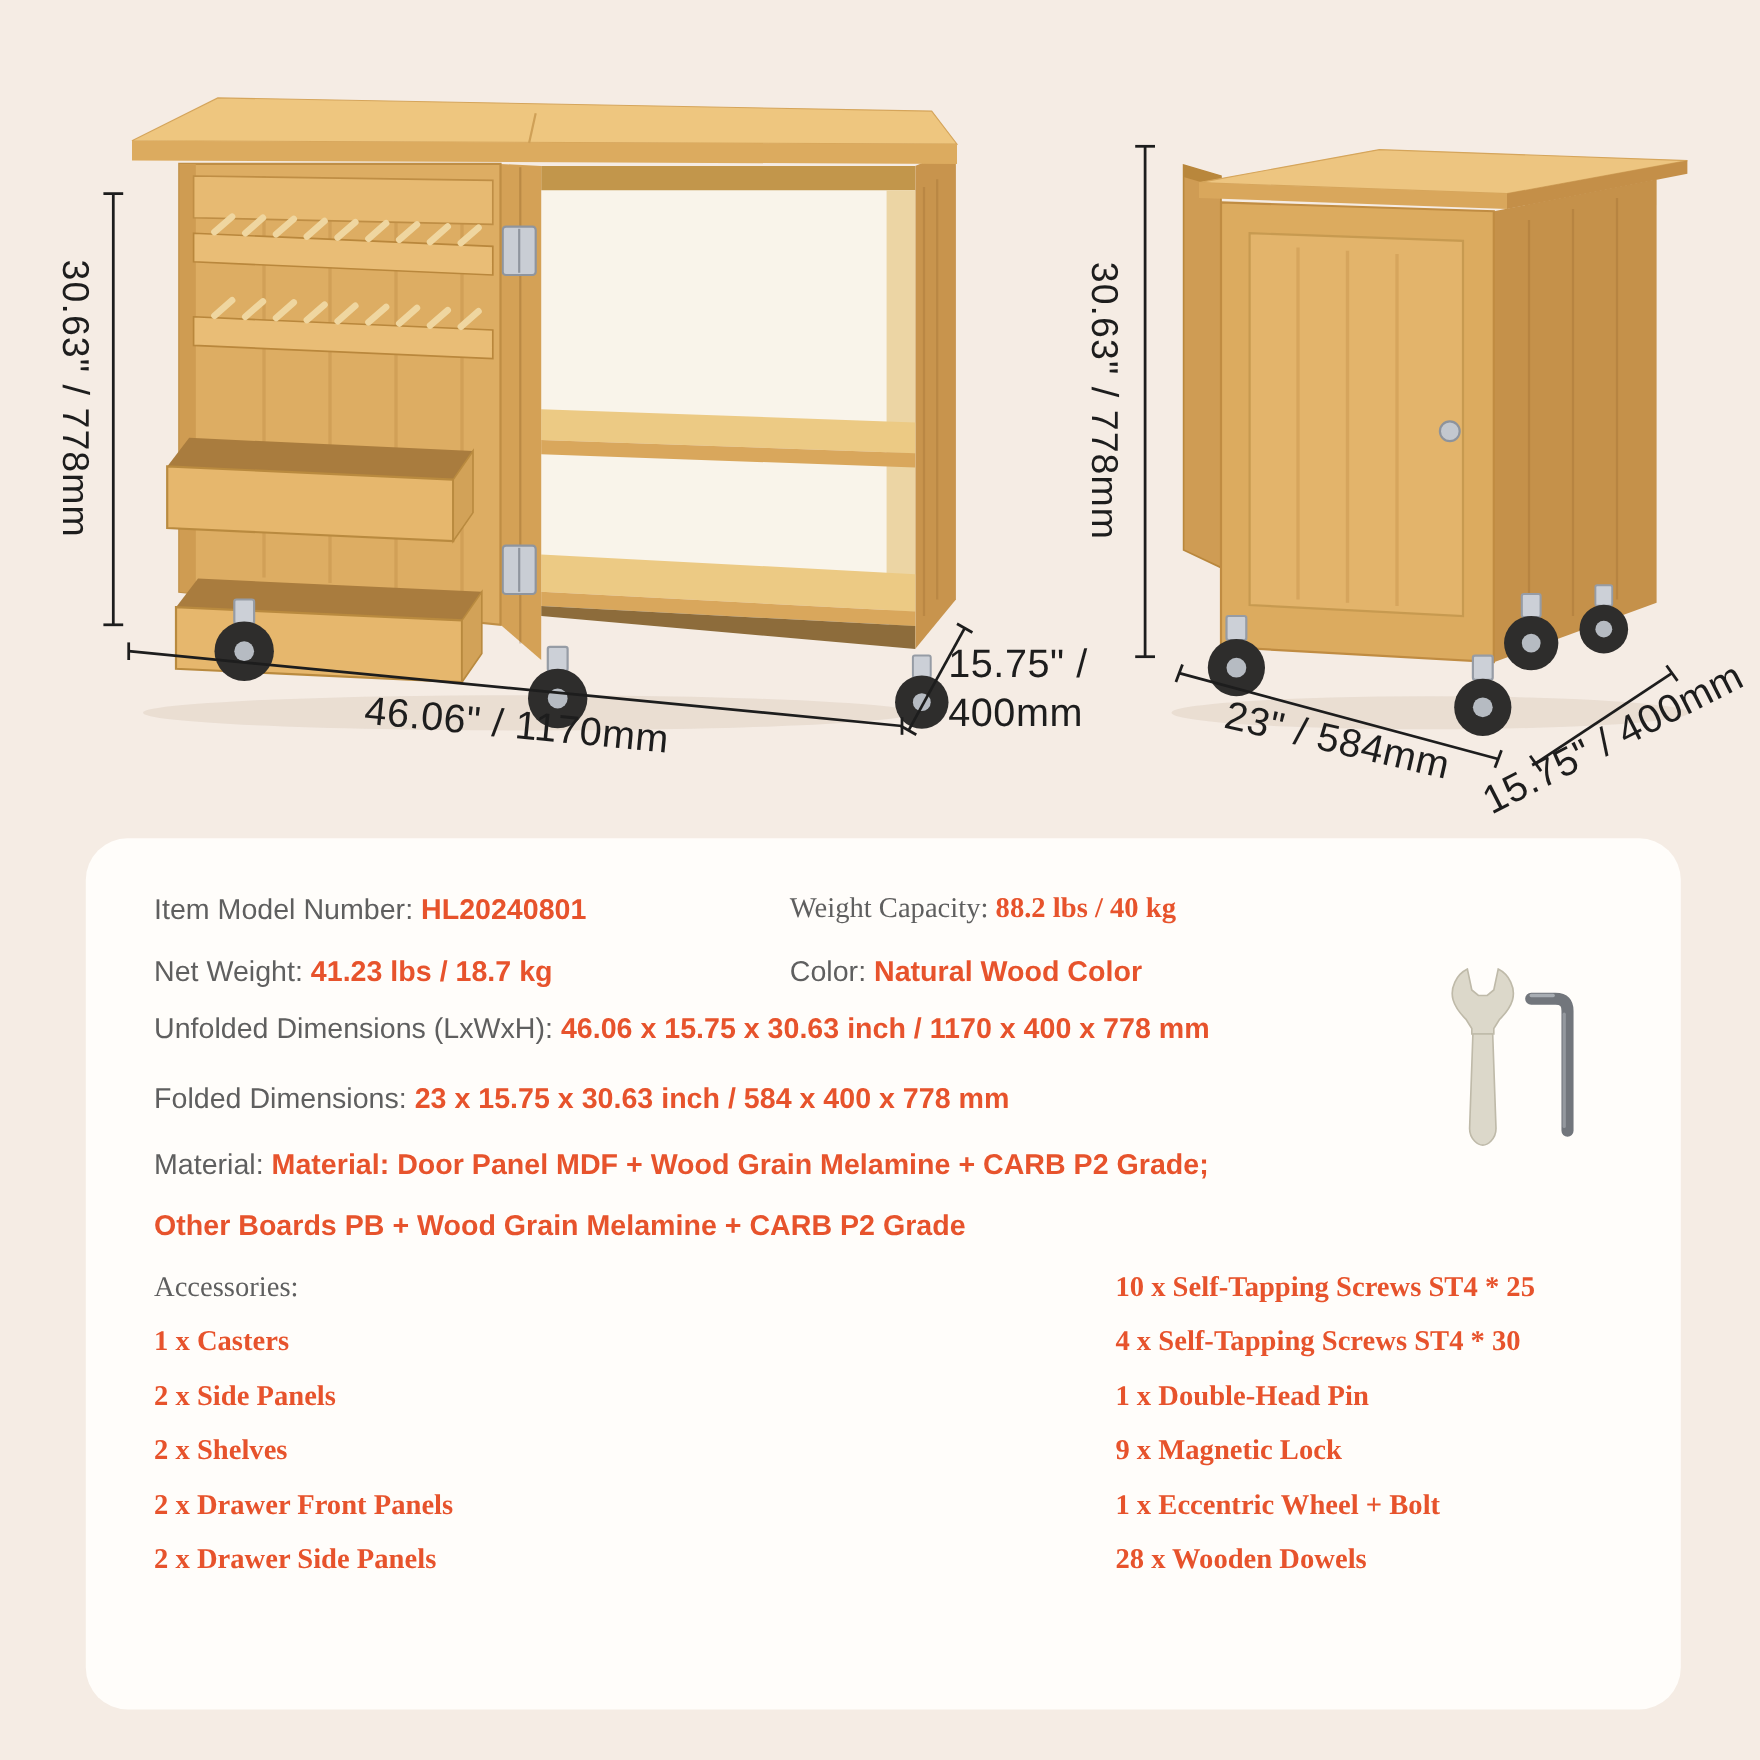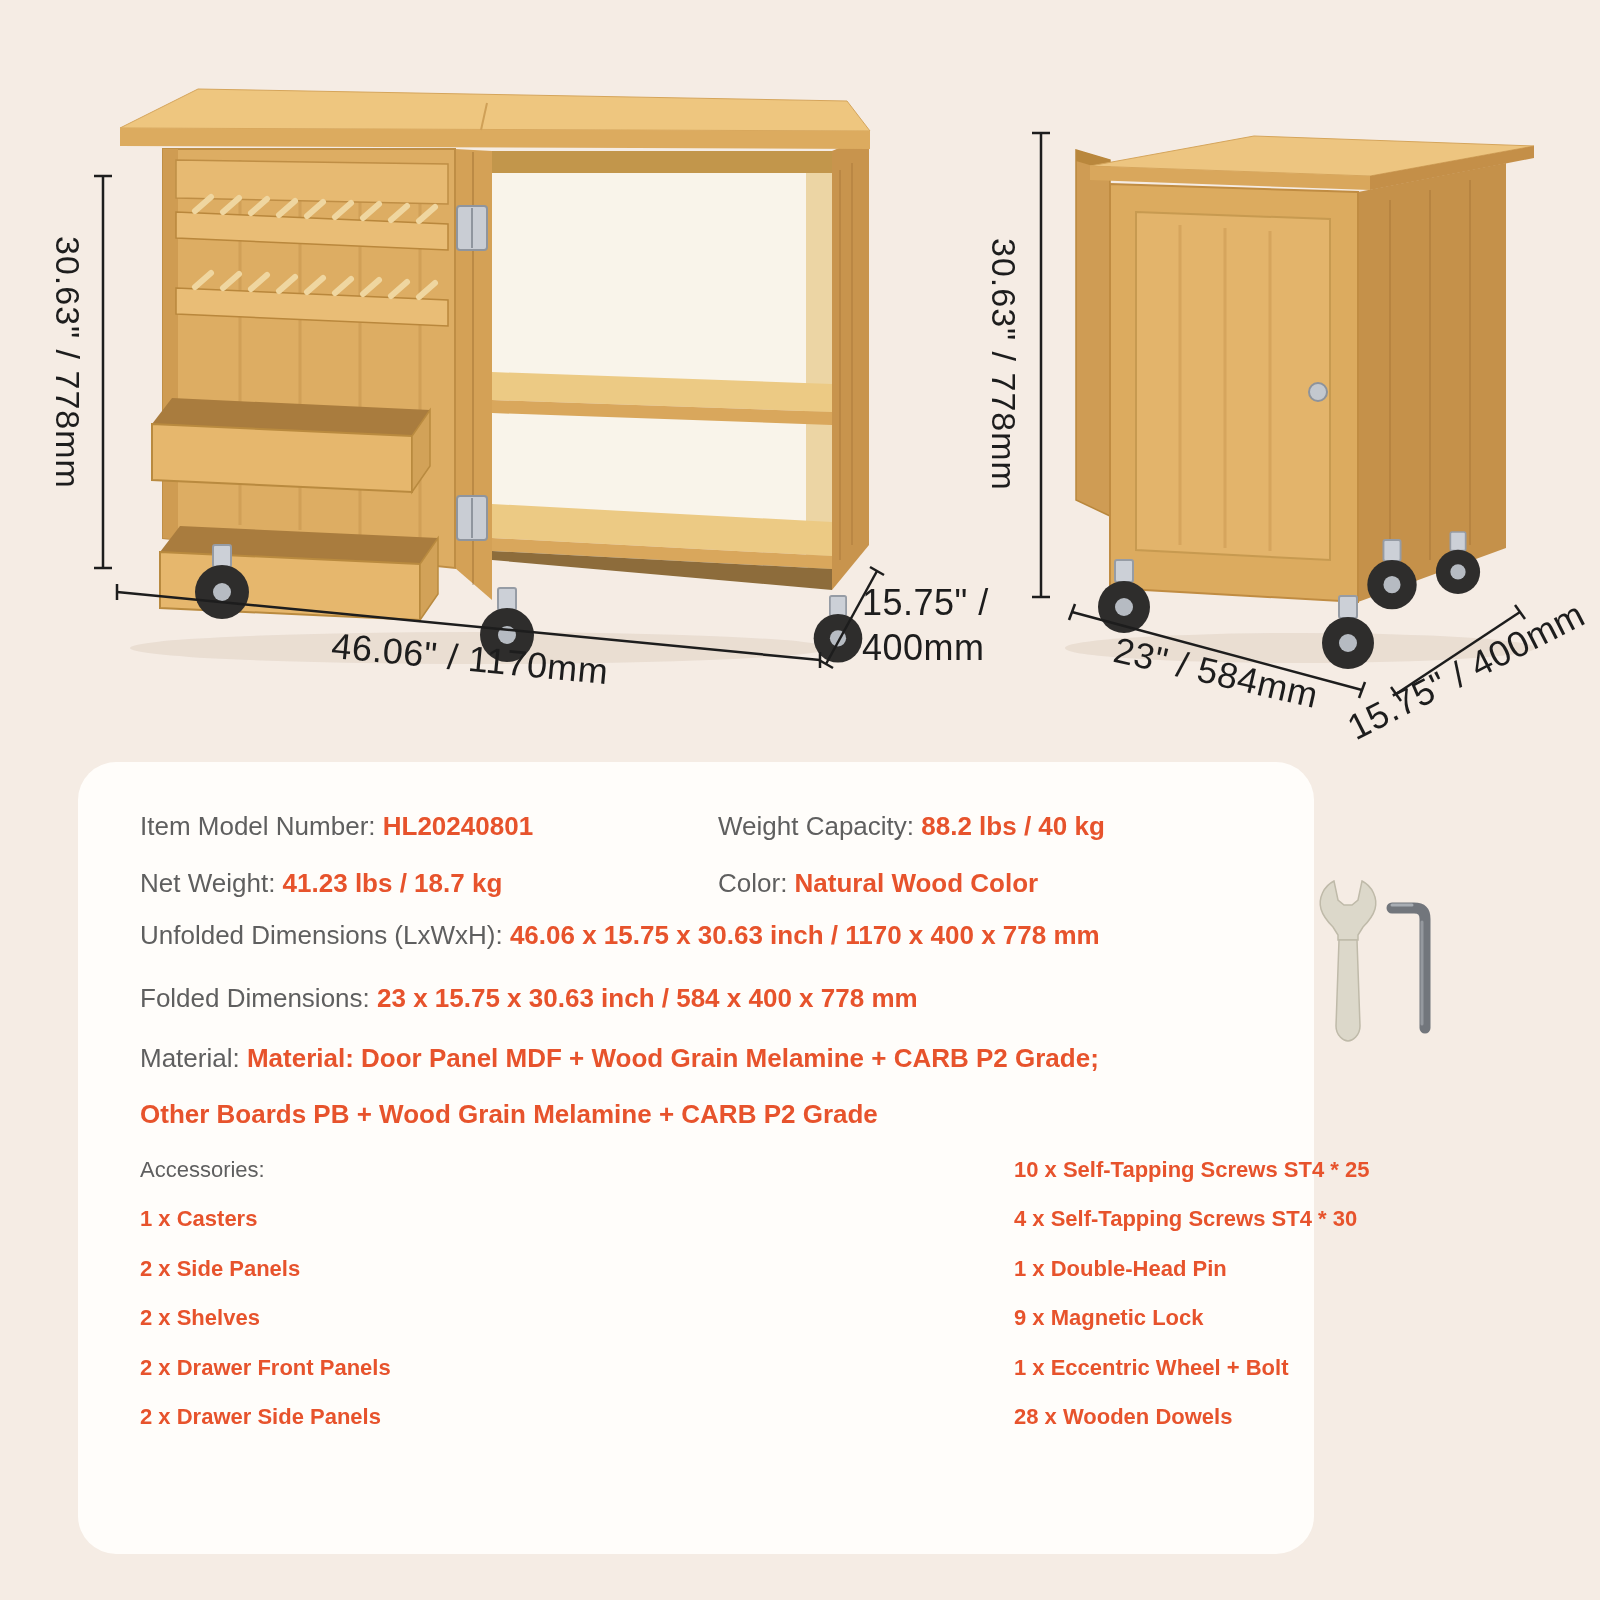--- a/index.html
+++ b/index.html
@@ -15,29 +15,29 @@
     white-space:nowrap;letter-spacing:0.5px;
   }
   .dim-vertical{
     writing-mode:vertical-rl;font-size:34px;line-height:40px;letter-spacing:1px;
   }
   .rot-u-width{transform:rotate(5.5deg);width:380px;text-align:center;}
   .rot-f-width{transform:rotate(13deg);width:300px;text-align:center;}
   .rot-f-depth{transform:rotate(-27deg);width:260px;text-align:center;}
 
   .spec-panel{
-    position:absolute;left:78px;top:762px;width:1236px;height:792px;
+    position:absolute;left:78px;top:762px;width:1450px;height:792px;
     background:#fffdfa;border-radius:38px;
   }
   .spec-row{position:absolute;font-size:26px;line-height:32px;white-space:nowrap;}
   .lbl{color:#5f5f5f;}
   .val{color:#e7532c;font-weight:bold;}
 
   .acc-col{position:absolute;top:393px;display:flex;flex-direction:column;}
-  .acc-col .cell{height:49.4px;font-size:22px;line-height:30px;white-space:nowrap;}
+  .acc-col .cell{height:49.4px;font-size:26px;line-height:30px;white-space:nowrap;font-family:Liberation Serif, serif;}
   .acc-header{color:#5f5f5f;}
   .acc-item{color:#e7532c;font-weight:bold;}
   .col-1{left:62px;}
   .col-2{left:438px;}
   .col-3{left:936px;}
 
   .tools{position:absolute;left:1222px;top:116px;width:160px;height:175px;}
 </style>
 </head>
 <body>
@@ -229,21 +229,21 @@
     <div class="dim-label dim-vertical" style="left:984px;top:238px;">30.63" / 778mm</div>
     <div class="dim-label rot-f-width" style="left:1066px;top:650px;">23" / 584mm</div>
     <div class="dim-label rot-f-depth" style="left:1336px;top:648px;">15.75" / 400mm</div>
   </section>
 
   <section class="spec-panel">
 
     <div class="spec-row" style="left:62px;top:48px;">
       <span class="lbl">Item Model Number: </span><span class="val">HL20240801</span>
     </div>
-    <div class="spec-row" style="left:640px;top:48px;">
+    <div class="spec-row" style="left:640px;top:48px;font-family:Liberation Serif, serif;">
       <span class="lbl">Weight Capacity: </span><span class="val">88.2 lbs / 40 kg</span>
     </div>
 
     <div class="spec-row" style="left:62px;top:105px;">
       <span class="lbl">Net Weight: </span><span class="val">41.23 lbs / 18.7 kg</span>
     </div>
     <div class="spec-row" style="left:640px;top:105px;">
       <span class="lbl">Color: </span><span class="val">Natural Wood Color</span>
     </div>
 

